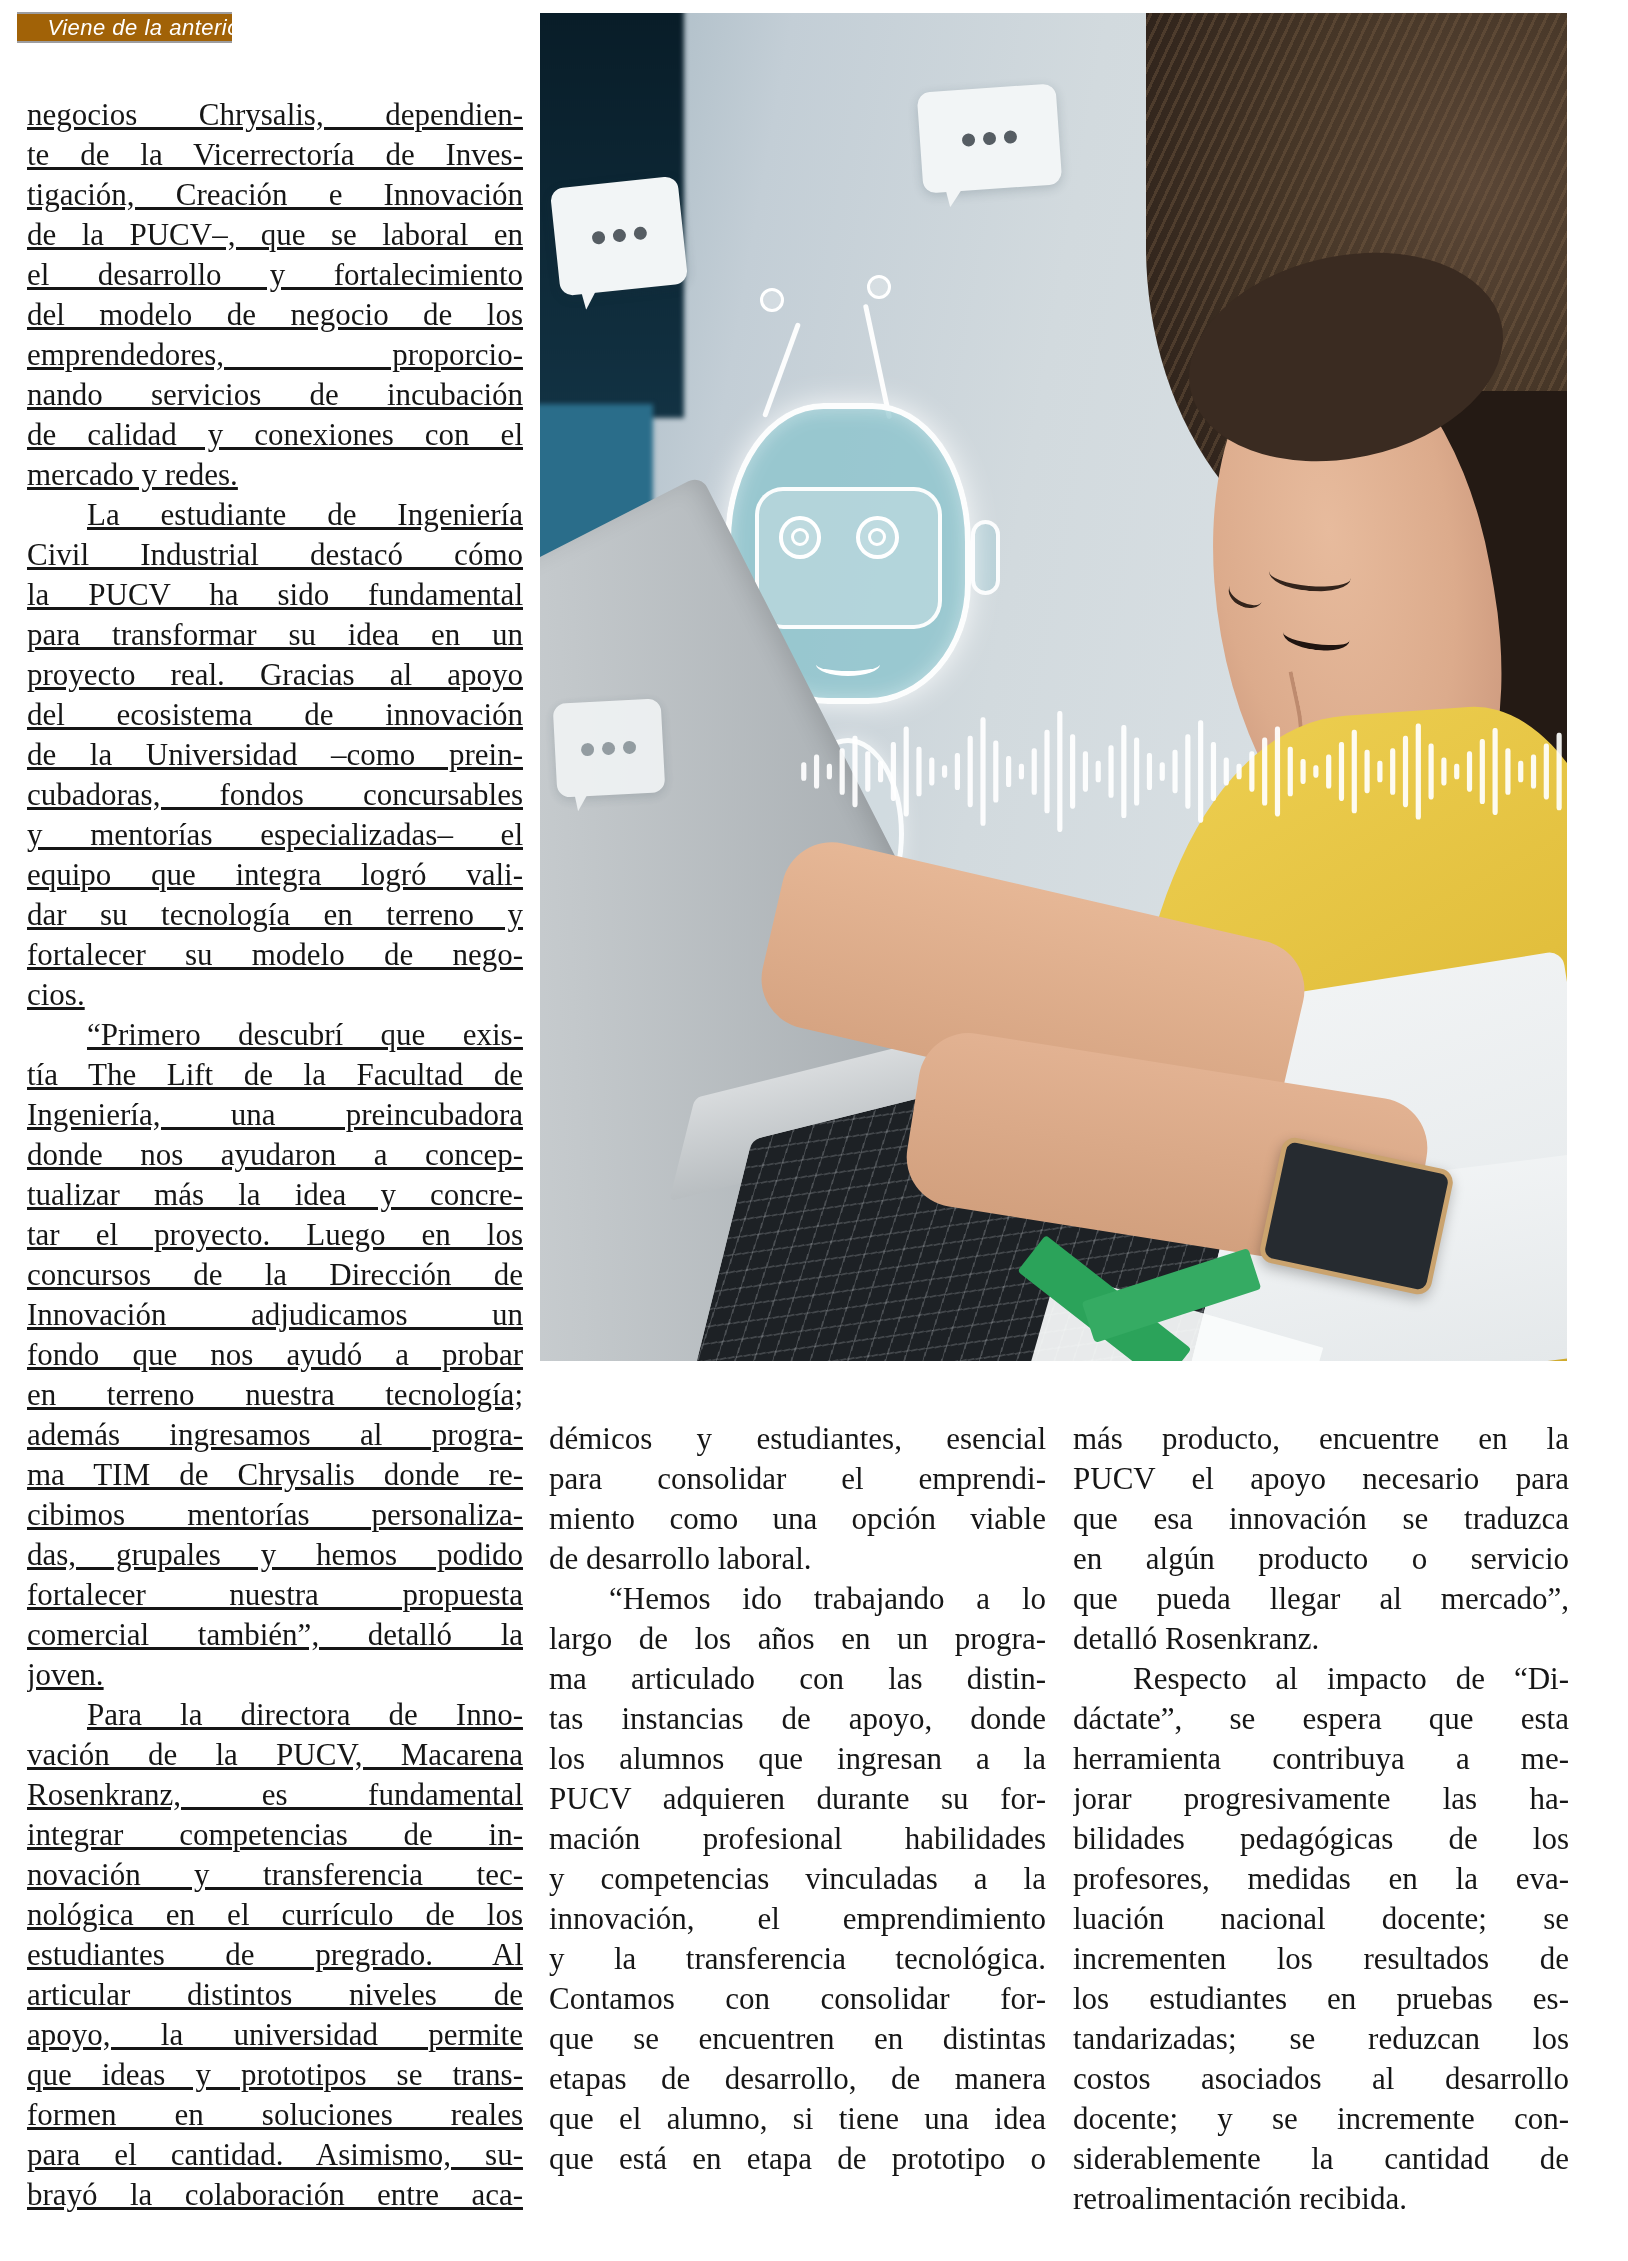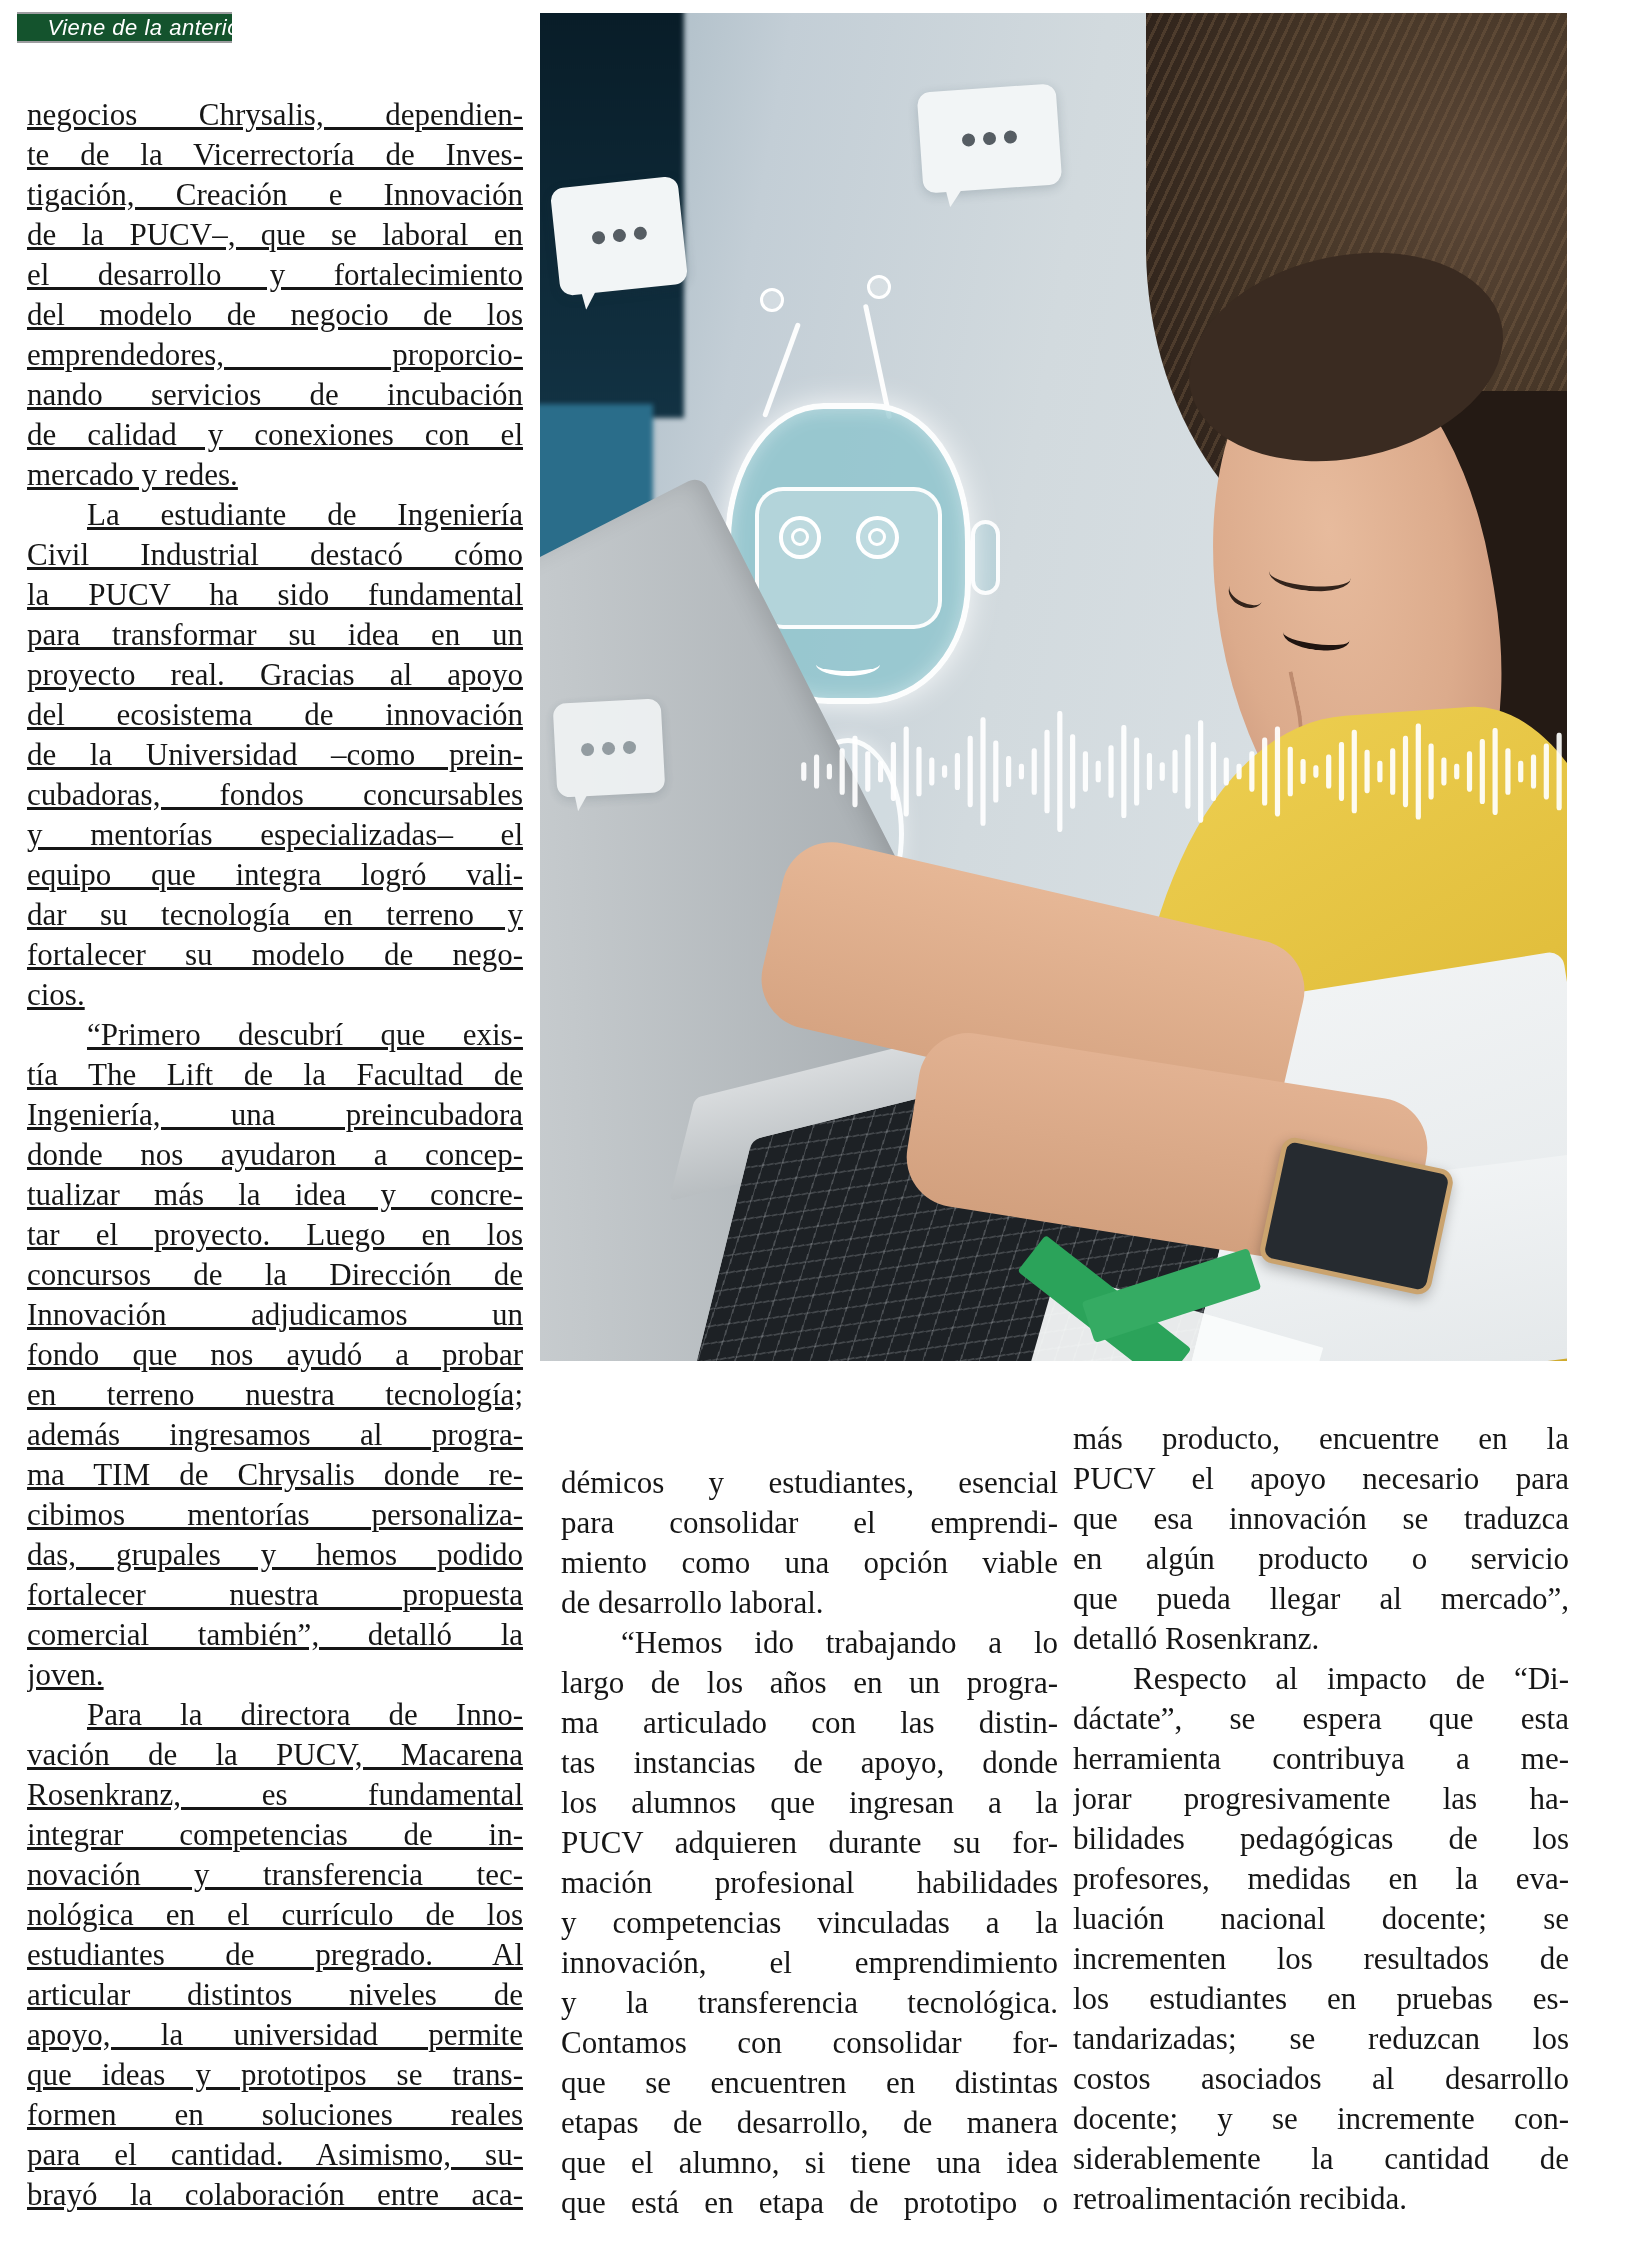--- a/index.html
+++ b/index.html
@@ -1,30 +1,30 @@
 <!DOCTYPE html>
 <html lang="es" style="font-size:8px"><head>
 <meta charset="utf-8">
 <style>
   html,body{margin:0;padding:0;background:#ffffff;}
   body{width:1628px;height:2261px;position:relative;overflow:hidden;
        font-family:"Liberation Serif","DejaVu Serif",serif;color:#161616;}
 
   
   .cont-bar{position:absolute;left:17.4px;top:12.4px;width:215px;height:31px;
-    background:#14532d;border-top:2.5px solid #9d9da0;border-bottom:2.5px solid #9d9da0;
+    background:#a16207;border-top:2.5px solid #9d9da0;border-bottom:2.5px solid #9d9da0;
     box-sizing:border-box;display:flex;align-items:center;}
   .cont-bar span{font-family:"Liberation Sans","DejaVu Sans",sans-serif;
     font-style:italic;font-weight:500;color:#ffffff;font-size:22px;
     padding-left:30px;letter-spacing:0.5px;white-space:nowrap;}
 
   
   .col{position:absolute;font-size:31px;line-height:40px;color:#161616;}
   .col-left  {left:27px;  top:95px;  width:496px;text-decoration:underline;}
-  .col-mid   {left:549px;top:1463px; width:497px;margin-left:12px;}
+  .col-mid   {left:549px;top:1419px; width:497px;}
   .col-right {left:1073px;top:1419px; width:496px;}
   .line{height:40px;overflow:hidden;text-align:justify;text-align-last:justify;}
   .line.ind{text-indent:60px;}
   .line.end{text-align-last:left;}
 
   
   .photo{position:absolute;left:540px;top:13.4px;width:1027px;height:1348px;overflow:hidden;
     background:linear-gradient(100deg,#9fb2bd 0%,#c3ced6 20%,#d2dade 45%,#d8dfe3 70%,#cfd7db 100%);}
   .photo *{position:absolute;box-sizing:border-box;}
 

